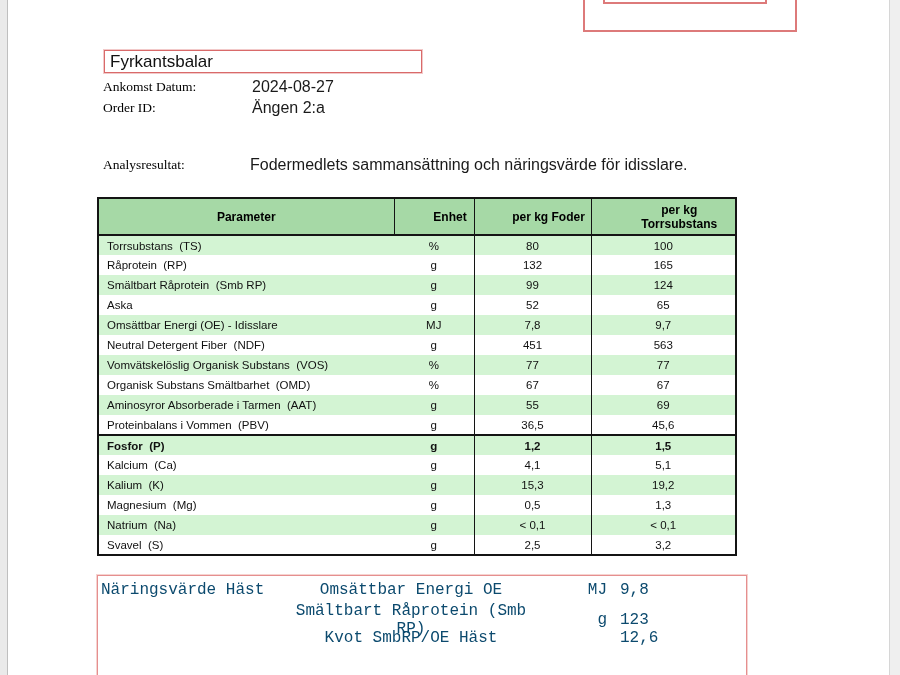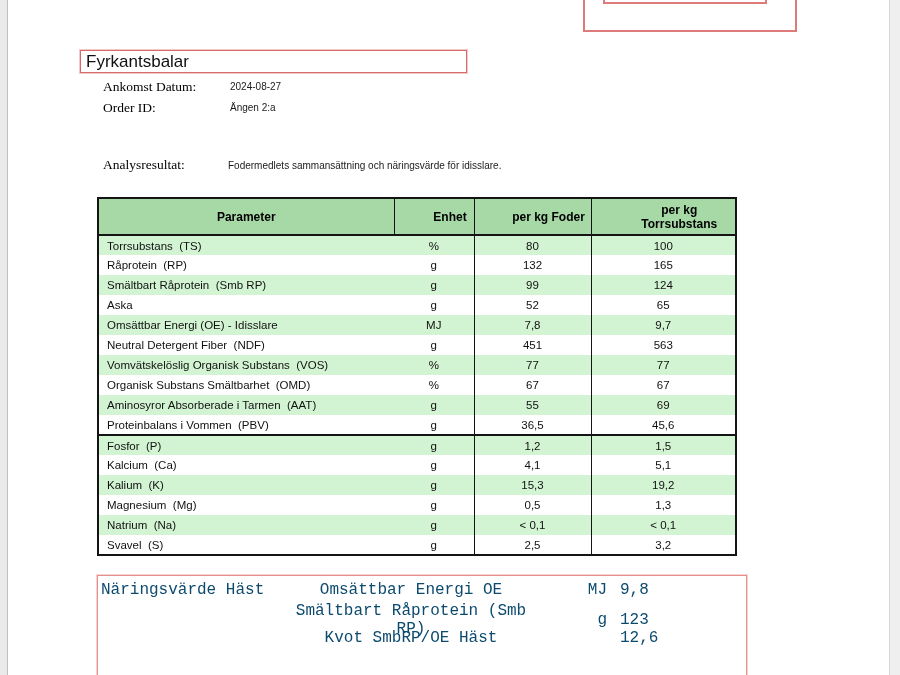--- a/index.html
+++ b/index.html
@@ -30,31 +30,31 @@
   }
   .redbox-outer{
     position:absolute;left:583px;top:-12px;width:214px;height:44px;
     border:2px solid var(--red_box);background:transparent;
   }
   .redbox-inner{
     position:absolute;left:603px;top:-14px;width:164px;height:18px;
     border:2px solid var(--red_box);background:#ffffff;
   }
   .title-box{
-    position:absolute;left:80px;top:50px;width:387px;height:23px;
+    position:absolute;left:104px;top:50px;width:318px;height:23px;
     border:1.5px solid var(--title_red);
     box-shadow:0 0 0 1px #f2c9c9;
     display:flex;align-items:center;
     padding-left:5px;
   }
   .title-box span{font-size:17px;color:#111;}
   .meta{position:absolute;left:103px;top:76px;}
   .meta-row{display:grid;grid-template-columns:127px auto;height:21px;align-items:center;}
   .meta-label{font-family:"Liberation Serif","DejaVu Serif",serif;font-weight:400;font-size:13.5px;color:#000;}
-  .meta-value{font-size:10px;}
+  .meta-value{font-size:16px;margin-left:22px;}
   .analysis{position:absolute;left:103px;top:155px;display:grid;grid-template-columns:125px auto;align-items:center;height:20px;}
   
   .analysis-table{
     position:absolute;left:97px;top:197px;
     border-collapse:collapse;table-layout:fixed;width:638px;
     border:2.5px solid var(--border_black);
   }
   .analysis-table th{
     background:var(--header_green);
     font-weight:700;font-size:12px;height:37px;
@@ -62,21 +62,21 @@
     text-align:center;color:#000;
   }
   .analysis-table th + th{border-left:1.5px solid var(--border_black);padding-left:32px;}
   .analysis-table td{
     height:20px;font-size:11.5px;vertical-align:middle;color:#111;
   }
   .analysis-table td.param{text-align:left;padding-left:8px;white-space:pre;}
   .analysis-table td.enhet{text-align:center;}
   .analysis-table td.val{text-align:center;border-left:1.5px solid var(--border_black);}
   .analysis-table tr.green td{background:var(--row_green);}
-  .analysis-table tr.section-start td{border-top:2.5px solid var(--border_black);}
+  .analysis-table tr.section-start td{border-top:2.5px solid var(--border_black);font-weight:bold;}
   
   .horse-box{
     position:absolute;left:97px;top:575px;width:650px;height:120px;
     border:1.5px solid var(--horse_red);
     box-shadow:0 0 0 1px #f6d3d0;
     padding-top:2px;
   }
   .horse-row{
     display:grid;grid-template-columns:184px 258px 67px auto;
     height:24px;align-items:center;font-size:16px;color:#0c4a6e;font-family:Liberation Mono, monospace;

